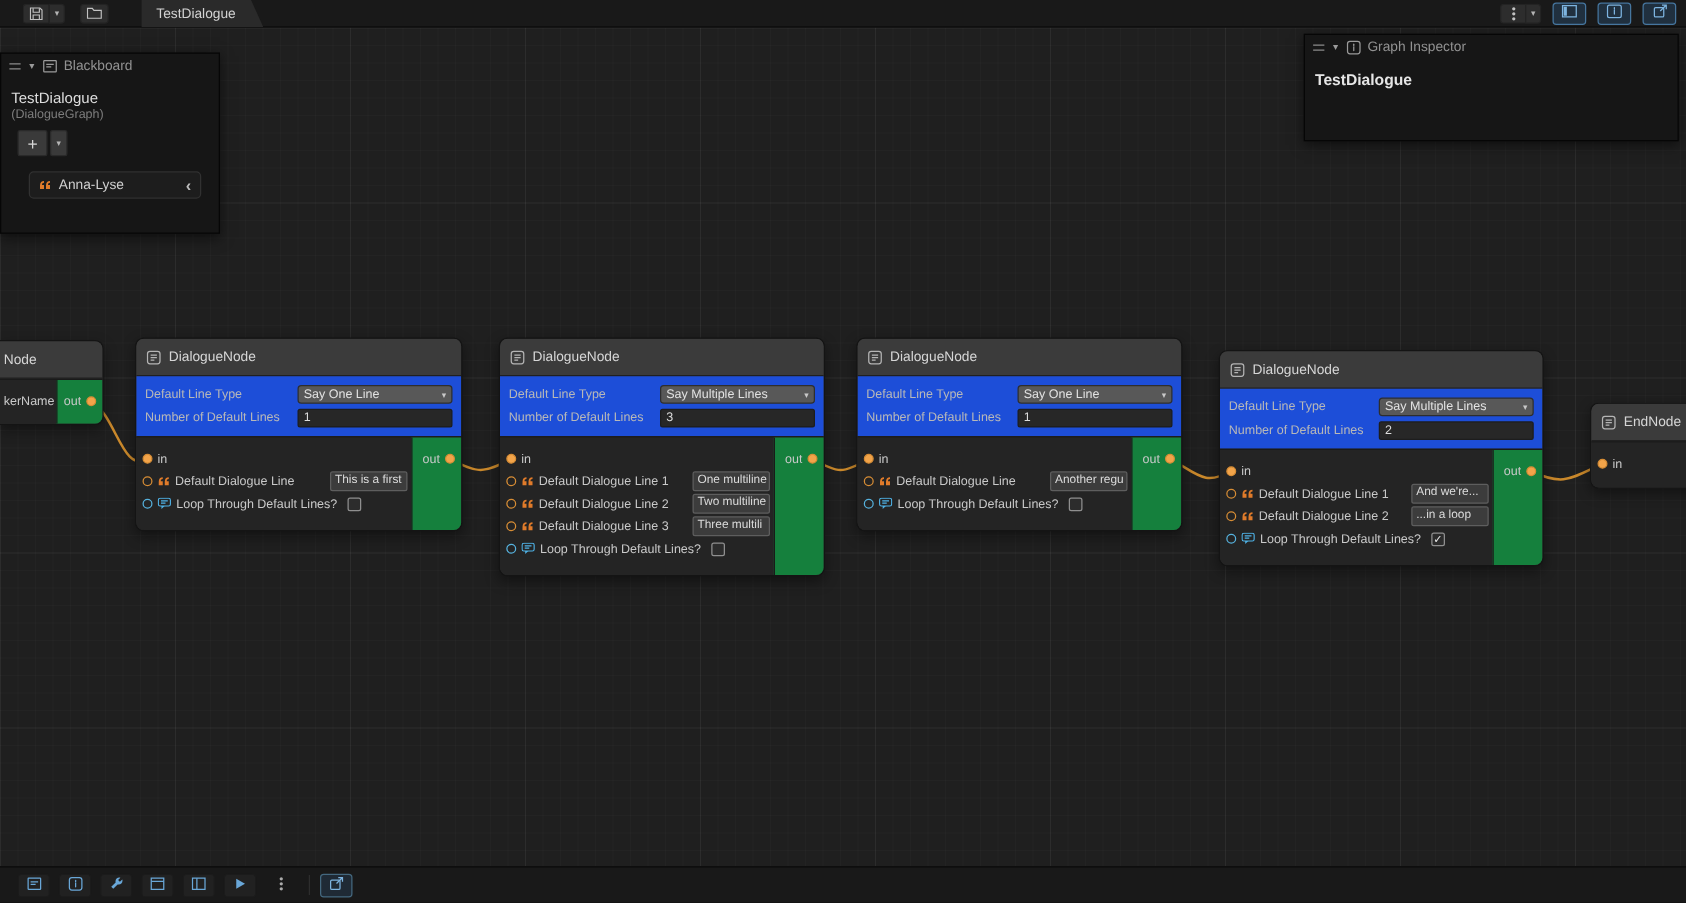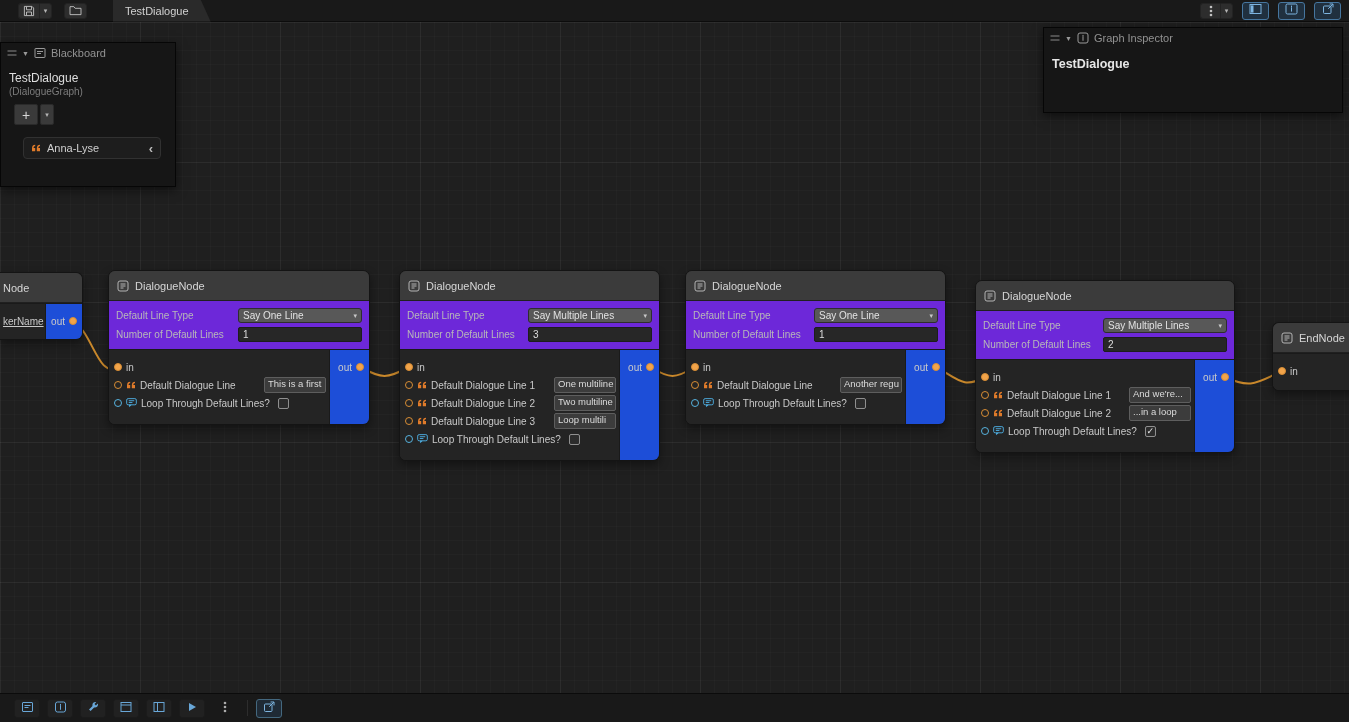--- a/index.html
+++ b/index.html
@@ -69,32 +69,32 @@
   
   #node-layer{position:absolute;inset:0;z-index:2;}
   #edge-layer{position:absolute;inset:0;z-index:1;}
   .edge{fill:none;stroke-width:2;}
 
   .gnode{position:absolute;background:#2b2b2b;border:1px solid #141414;border-radius:7px;
     overflow:hidden;box-shadow:0 4px 10px rgba(0,0,0,.4);font-size:10px;}
   .gnode-title{height:30px;display:flex;align-items:center;gap:6px;padding:0 8px;background:#3b3b3b;
     border-bottom:1px solid #202020;color:#d6d6d6;font-size:11px;}
   .nicon{display:inline-flex;color:#b5b5b5;}
-  .gnode-props{background:#6d28d9;padding:6px 7px;}
+  .gnode-props{background:#1d4ed8;padding:6px 7px;}
   .prow{display:flex;align-items:center;height:17px;margin-bottom:2px;}
   .prow:last-child{margin-bottom:0;}
   .plabel{flex:1;color:#b8b8b8;font-size:10px;white-space:nowrap;overflow:hidden;}
   .dropdown{width:124px;height:15px;background:#585858;border:1px solid #2e2e2e;border-radius:3px;
     display:flex;align-items:center;padding:0 4px;color:#e2e2e2;font-size:10px;white-space:nowrap;justify-content:center;}
   .dd-arrow{margin-left:auto;font-size:7px;color:#c8c8c8;}
   .numfield{width:124px;height:15px;background:#272727;border:1px solid #1d1d1d;border-radius:2px;
     color:#dcdcdc;font-size:10px;padding:0 4px;line-height:13px;}
   .gnode-ports{background:#242424;display:flex;border-top:1px solid #1a1a1a;}
   .ports-in{flex:1;padding:8px 0 12px 5px;min-width:0;}
-  .ports-out{width:40px;border-left:1px solid #1a1a1a;background:#1d4ed8;
+  .ports-out{width:40px;border-left:1px solid #1a1a1a;background:#15803d;
     display:flex;flex-direction:column;align-items:flex-end;padding:8px 5px 0 0;}
   .port-row{display:flex;align-items:center;height:18px;gap:4px;white-space:nowrap;}
   .port-label{color:#c9c9c9;font-size:10px;overflow:hidden;}
   .dot{width:8px;height:8px;border-radius:50%;border:1.5px solid #d78d35;flex:none;background:transparent;}
   .dot.filled{background:#f2a44a;}
   .dot.blue{border-color:#56b2de;}
   .picon{display:inline-flex;flex:none;color:#e07b2a;}
   .picon.blue{color:#4fb3e8;}
   .pfield{margin-left:auto;margin-right:3px;width:62px;height:16px;background:#3c3c3c;
     border:1px solid #5e5e5e;border-radius:2px;font-size:9.5px;color:#dcdcdc;padding:0 3px;
@@ -119,21 +119,21 @@
       <path d="M 1225 377 C 1250.65 389, 1256.35 383, 1282 371" class="edge" stroke="#c9882b"></path>
     </svg>
 
   <div id="node-layer">
 
     <div class="gnode start-partial" style="left:0;top:272px;width:83px;">
       <div class="gnode-title" style="padding-left:3px;">
         <span>Node</span>
       </div>
       <div class="gnode-ports">
-        <div class="ports-in" style="padding:8px 0 9px 3px;text-decoration:underline;">
+        <div class="ports-in" style="padding:8px 0 9px 3px;">
           <div class="port-row">
             <span class="port-label">kerName</span>
           </div>
         </div>
         <div class="ports-out" style="width:37px;padding-top:8px;">
           <div class="port-row">
             <span class="port-label">out</span>
             <span class="dot filled" id="dot-out-start"></span>
           </div>
         </div>
@@ -271,21 +271,21 @@
               <span class="pfield">Two multiline</span>
             </div>
             <div class="port-row">
               <span class="dot"></span>
               <span class="picon">
                 <svg width="10" height="8" viewBox="0 0 12 10" fill="currentColor">
                   <path d="M1 9V5.4C1 2.4 2.6 1 5 1v1.8C3.6 2.8 3 3.6 3 5h2v4H1zM7 9V5.4C7 2.4 8.6 1 11 1v1.8C9.6 2.8 9 3.6 9 5h2v4H7z"></path>
                 </svg>
               </span>
               <span class="port-label">Default Dialogue Line 3</span>
-              <span class="pfield">Loop multili</span>
+              <span class="pfield">Three multili</span>
             </div>
             <div class="port-row">
               <span class="dot blue"></span>
               <span class="picon blue">
                 <svg width="11" height="10" viewBox="0 0 12 11">
                   <g fill="none" stroke="currentColor">
                     <rect x="0.7" y="0.7" width="10.6" height="6.8" rx="1.6"></rect>
                     <path d="M3 3h6M3 5h4"></path>
                   </g>
                   <path fill="currentColor" d="M3.4 7.5v2.6l2.8-2.6z"></path>

